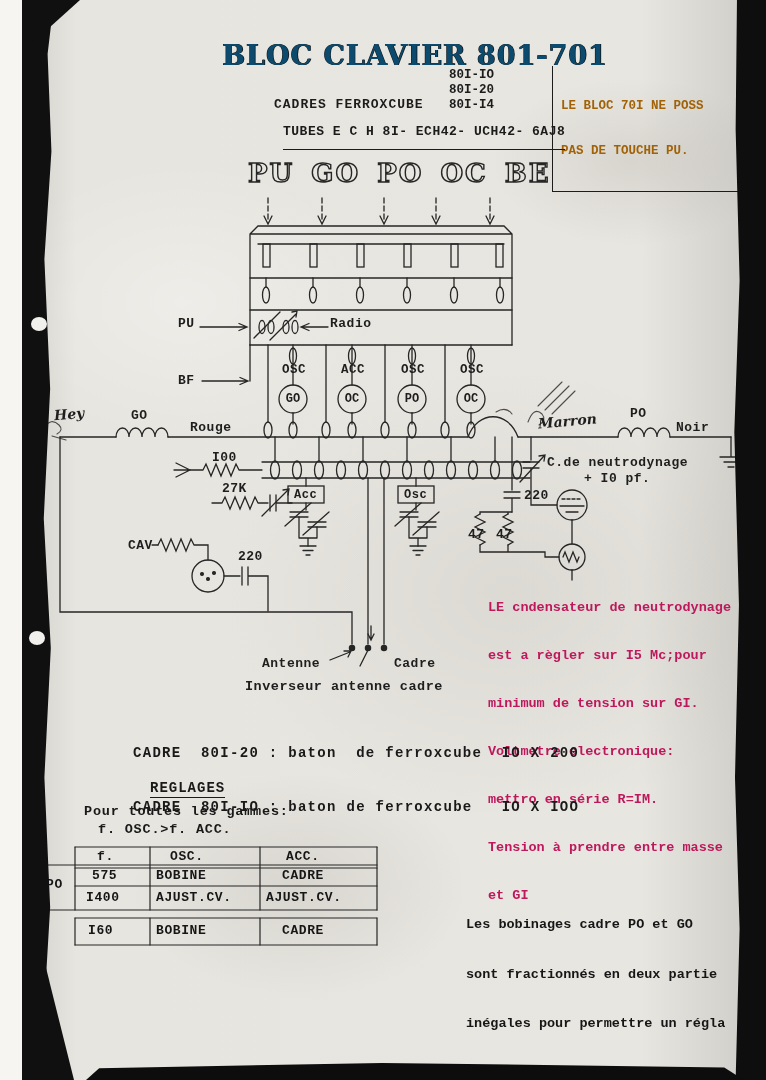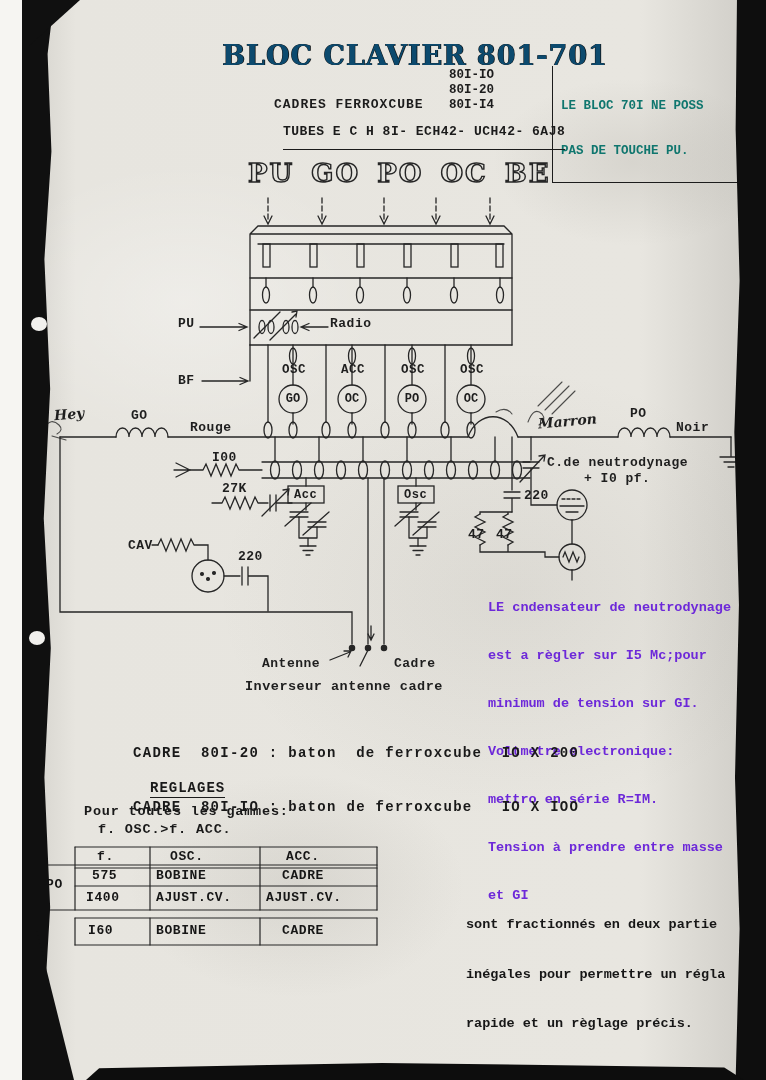--- a/index.html
+++ b/index.html
@@ -28,39 +28,39 @@
   .hole2{left:29px;top:631px;}
 
   
   .title{position:absolute;left:180px;top:40px;width:470px;text-align:center;z-index:3;
     font:700 27px "DejaVu Serif",serif;color:#0c4a6e;letter-spacing:1px;
     text-shadow:.7px 0 #141414,-.5px 0 #141414;}
   .cadres-label{position:absolute;left:274px;top:97px;z-index:3;
     font:700 13px "Liberation Mono",monospace;letter-spacing:1px;color:#1c1c1c;}
   .models{position:absolute;left:449px;top:68px;z-index:3;
     font:700 12.5px "Liberation Mono",monospace;color:#1c1c1c;line-height:15px;}
-  .note-right{position:absolute;left:552px;top:66px;width:200px;z-index:3;padding:3px 0 8px 8px;
+  .note-right{position:absolute;left:552px;top:66px;width:200px;z-index:3;padding:3px 0 17px 8px;
     border-left:1.6px solid #1c1c1c;border-bottom:1.6px solid #1c1c1c;
-    font:700 12.5px "Liberation Mono",monospace;color:#0f766e;line-height:15px;white-space:pre;}
+    font:700 12.5px "Liberation Mono",monospace;color:#a16207;line-height:15px;white-space:pre;}
   .tubes{position:absolute;left:283px;top:124px;z-index:3;display:inline-block;
     font:700 13px "Liberation Mono",monospace;color:#1b1b1b;letter-spacing:.5px;
     border-bottom:1.6px solid #1b1b1b;padding-bottom:10px;}
   .band-letters{position:absolute;left:248px;top:158px;z-index:3;
     font:700 26px "DejaVu Serif",serif;color:#2b2b2b;letter-spacing:2px;word-spacing:6px;}
   @supports (-webkit-text-stroke:1px #000){
     .band-letters{color:rgba(232,230,224,.2);-webkit-text-stroke:1.4px #262626;}
   }
 
   
   .lbl{position:absolute;font:700 13px "Liberation Mono",monospace;color:#1e1e1e;
        letter-spacing:.5px;white-space:pre;z-index:3;}
   .lbl-s{font-size:12.5px;width:36px;text-align:center;}
   .lbl-c{font-size:12px;width:28px;text-align:center;letter-spacing:0;}
   .hand{font:italic 700 14px "DejaVu Serif",serif;transform:rotate(-5deg);letter-spacing:0;}
-  .note-block{position:absolute;font:700 13.5px "Liberation Mono",monospace;color:#6d28d9;
+  .note-block{position:absolute;font:700 13.5px "Liberation Mono",monospace;color:#be185d;
        line-height:16px;white-space:pre;z-index:3;}
   .cadre-list{position:absolute;left:133px;top:708px;z-index:3;white-space:pre;
        font:700 14px "Liberation Mono",monospace;color:#191919;letter-spacing:1.3px;line-height:18px;}
   .reg-head{position:absolute;left:150px;top:780px;z-index:3;
        font:700 14px "Liberation Mono",monospace;color:#191919;letter-spacing:1px;
        border-bottom:1.6px solid #1b1b1b;padding-bottom:1px;}
   .reg-intro{position:absolute;z-index:3;font:700 13.5px "Liberation Mono",monospace;color:#191919;letter-spacing:.8px;}
   .tcell{position:absolute;z-index:3;font:700 13px "Liberation Mono",monospace;color:#161616;letter-spacing:.6px;white-space:pre;}
   .bottom-note{position:absolute;left:466px;top:884px;z-index:3;white-space:pre;
        font:700 13.5px "Liberation Mono",monospace;color:#161616;line-height:16.5px;}
@@ -320,20 +320,21 @@
 <span class="tcell" style="left:156px;top:868px">BOBINE</span>
 <span class="tcell" style="left:282px;top:868px">CADRE</span>
 <span class="tcell" style="left:86px;top:890px">I400</span>
 <span class="tcell" style="left:156px;top:890px">AJUST.CV.</span>
 <span class="tcell" style="left:266px;top:890px">AJUST.CV.</span>
 <span class="tcell" style="left:88px;top:923px">I60</span>
 <span class="tcell" style="left:156px;top:923px">BOBINE</span>
 <span class="tcell" style="left:282px;top:923px">CADRE</span>
 
 <div class="bottom-note">
+  <div>Les bobinages cadre PO et GO</div>
   <div>sont fractionnés en deux partie</div>
   <div>inégales pour permettre un régla</div>
   <div>rapide et un règlage précis.</div>
 </div>
 
 <div class="edge-left"></div>
 <div class="corner-tl"></div>
 <div class="corner-bl"></div>
 <div class="edge-right"></div>
 <div class="bottom-strip"></div>

